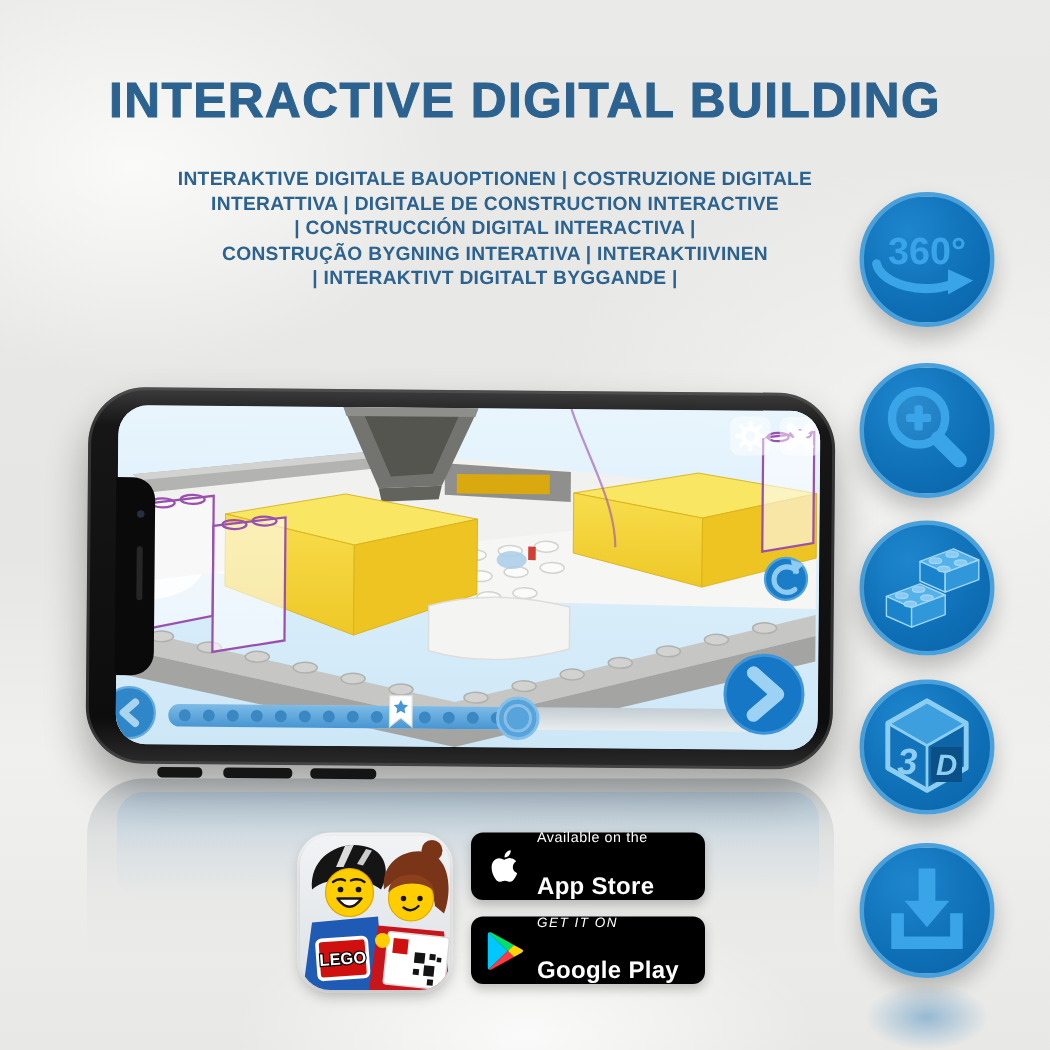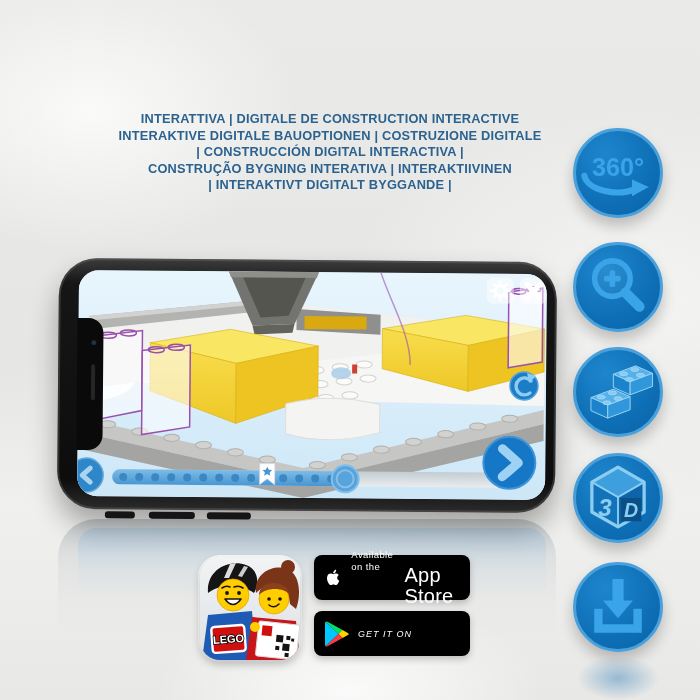--- a/index.html
+++ b/index.html
@@ -37,34 +37,35 @@
   .reflection{position:absolute;left:58px;top:519px;width:498px;height:150px;border-radius:38px;pointer-events:none;
     background:linear-gradient(180deg, rgba(158,166,172,.5) 0%, rgba(190,196,200,.3) 26%, rgba(212,216,218,.12) 55%, rgba(222,224,226,0) 80%);}
   .reflection::after{content:"";position:absolute;left:20px;right:10px;top:9px;height:72px;border-radius:18px;
     background:linear-gradient(180deg, rgba(152,192,222,.42), rgba(192,216,236,.16) 60%, rgba(200,220,235,0));}
   .appicon{position:absolute;left:200px;top:557px;width:100px;height:103px;border-radius:20px;overflow:hidden;
     box-shadow:0 4px 9px rgba(0,0,0,.25), 0 0 0 2px rgba(252,252,252,.9);background:#e7eaec;}
   .badge{position:absolute;left:314px;width:156px;height:45px;background:#000;border-radius:8px;
     display:flex;align-items:center;padding-left:11px;box-sizing:border-box;color:#fff;
     box-shadow:0 3px 7px rgba(0,0,0,.22);cursor:pointer;}
   .badge-appstore{top:555px}.badge-googleplay{top:611px}
-  .badge .txt{margin-left:9px;display:flex;flex-direction:row;justify-content:center;}
+  .badge .txt{margin-left:9px;display:flex;flex-direction:column;justify-content:center;}
   .badge .small{font-size:9.5px;letter-spacing:.4px;line-height:12px;}
   .badge-googleplay .small{letter-spacing:1px;font-size:9px;font-style:italic;}
-  .badge .big{font-size:20px;font-weight:400;line-height:21px;letter-spacing:.2px;margin-top:16px;}
+  .badge .big{font-size:16px;font-weight:700;line-height:21px;letter-spacing:.2px;margin-top:16px;}
 </style>
 </head>
 <body>
 
 <div id="stage">
 
+  <div class="title">INTERACTIVE DIGITAL BUILDING</div>
 
   <div class="subtitle">
+    <div>INTERAKTIVE DIGITALE BAUOPTIONEN | COSTRUZIONE DIGITALE</div>
     <div>INTERATTIVA | DIGITALE DE CONSTRUCTION INTERACTIVE</div>
-    <div>INTERAKTIVE DIGITALE BAUOPTIONEN | COSTRUZIONE DIGITALE</div>
     <div>| CONSTRUCCIÓN DIGITAL INTERACTIVA |</div>
     <div>CONSTRUÇÃO BYGNING INTERATIVA | INTERAKTIIVINEN</div>
     <div>| INTERAKTIVT DIGITALT BYGGANDE |</div>
   </div>
 
   <div class="fcircle fc-1">
     <svg width="84" height="84" viewBox="0 0 90 90">
       <text x="45" y="48" text-anchor="middle" font-family="Liberation Sans, DejaVu Sans, sans-serif" font-size="27" font-weight="bold" fill="#3aa4e8">360°</text>
       <path d="M9,48 C12,63 44,71 64,62" stroke="#3aa4e8" stroke-width="6.5" fill="none" stroke-linecap="round"></path>
       <polygon points="60,52 78,60 60,70" fill="#3aa4e8"></polygon>
@@ -366,16 +367,17 @@
 
   <div class="badge badge-googleplay">
     <svg width="24" height="26" viewBox="0 0 26 28">
       <path d="M0.8,0.6 L14.6,14 L0.8,27.4 C0.3,27 0,26.3 0,25.4 L0,2.6 C0,1.7 0.3,1 0.8,0.6 Z" fill="#00c8ff"></path>
       <path d="M0.8,0.6 C1.3,0.3 2,0.3 2.7,0.7 L19,9.6 L14.6,14 Z" fill="#00e16b"></path>
       <path d="M14.6,14 L19,9.6 L24.7,12.8 C26,13.5 26,14.5 24.7,15.2 L19,18.4 Z" fill="#ffd400"></path>
       <path d="M14.6,14 L19,18.4 L2.7,27.3 C2,27.7 1.3,27.7 0.8,27.4 Z" fill="#ff3a44"></path>
     </svg>
     <div class="txt">
       <span class="small">GET IT ON</span>
+      <span class="big">Google Play</span>
     </div>
   </div>
 
 </div>
 
 </body></html>

